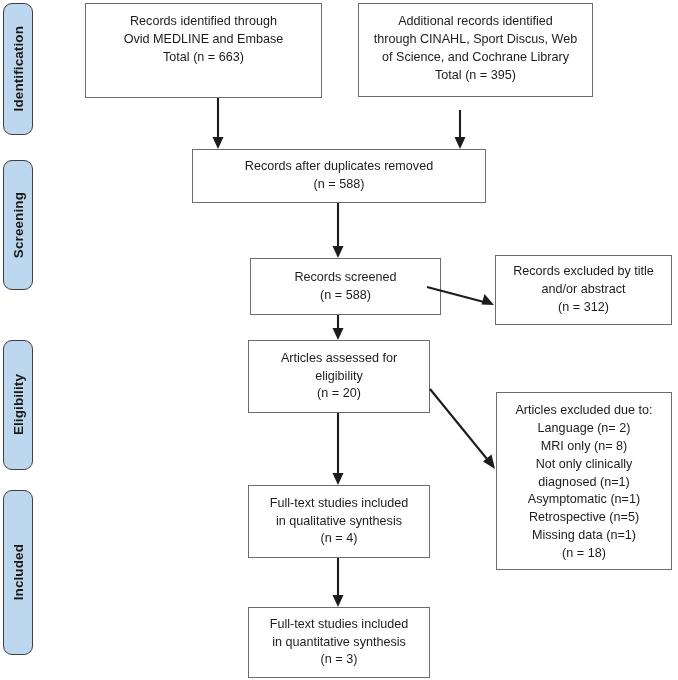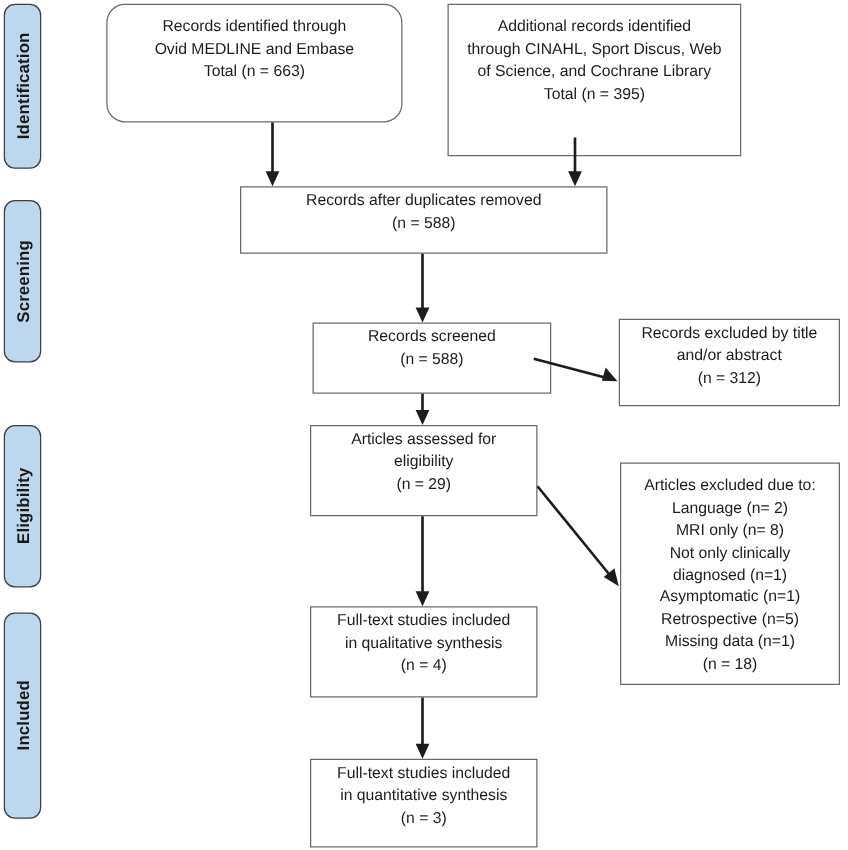--- a/index.html
+++ b/index.html
@@ -43,20 +43,21 @@
     white-space: nowrap;
   }
 
   
   .flow-box {
     position: absolute;
     box-sizing: border-box;
     background: #ffffff;
     border: 1.4px solid #6b6b6b;
     display: flex;
+    align-items: center;
     justify-content: center;
     padding: 2px 6px;
   }
   .flow-box .box-text {
     font-size: 12.6px;
     line-height: 1.42;
     color: #1c1c1c;
     text-align: center;
     white-space: pre-line;
   }
@@ -98,27 +99,27 @@
   </div>
 
   <div class="stage-pill" style="top:340px; height:130px;">
     <span class="stage-label">Eligibility</span>
   </div>
 
   <div class="stage-pill" style="top:490px; height:165px;">
     <span class="stage-label">Included</span>
   </div>
 
-  <div class="flow-box top-aligned" style="left:85px; top:3px; width:237px; height:95px;border-radius:15px;">
+  <div class="flow-box top-aligned" style="left:85px; top:3px; width:237px; height:95px;">
     <span class="box-text">Records identified through
 Ovid MEDLINE and Embase
 Total (n = 663)</span>
   </div>
 
-  <div class="flow-box top-aligned" style="left:358px; top:3px; width:235px; height:122px;">
+  <div class="flow-box top-aligned" style="left:358px; top:3px; width:235px; height:94px;">
     <span class="box-text">Additional records identified
 through CINAHL, Sport Discus, Web
 of Science, and Cochrane Library
 Total (n = 395)</span>
   </div>
 
   <div class="flow-box" style="left:192px; top:149px; width:294px; height:54px;">
     <span class="box-text">Records after duplicates removed
 (n = 588)</span>
   </div>
@@ -130,24 +131,24 @@
 
   <div class="flow-box" style="left:495px; top:255px; width:177px; height:70px;">
     <span class="box-text">Records excluded by title
 and/or abstract
 (n = 312)</span>
   </div>
 
   <div class="flow-box" style="left:248px; top:340px; width:182px; height:73px;">
     <span class="box-text">Articles assessed for
 eligibility
-(n = 29)</span>
-  </div>
-
-  <div class="flow-box top-aligned" style="left:496px; top:370px; width:176px; height:178px; ">
+(n = 20)</span>
+  </div>
+
+  <div class="flow-box top-aligned" style="left:496px; top:392px; width:176px; height:178px; ">
     <span class="box-text">Articles excluded due to:
 Language (n= 2)
 MRI only (n= 8)
 Not only clinically
 diagnosed (n=1)
 Asymptomatic (n=1)
 Retrospective (n=5)
 Missing data (n=1)
 (n = 18)</span>
   </div>

